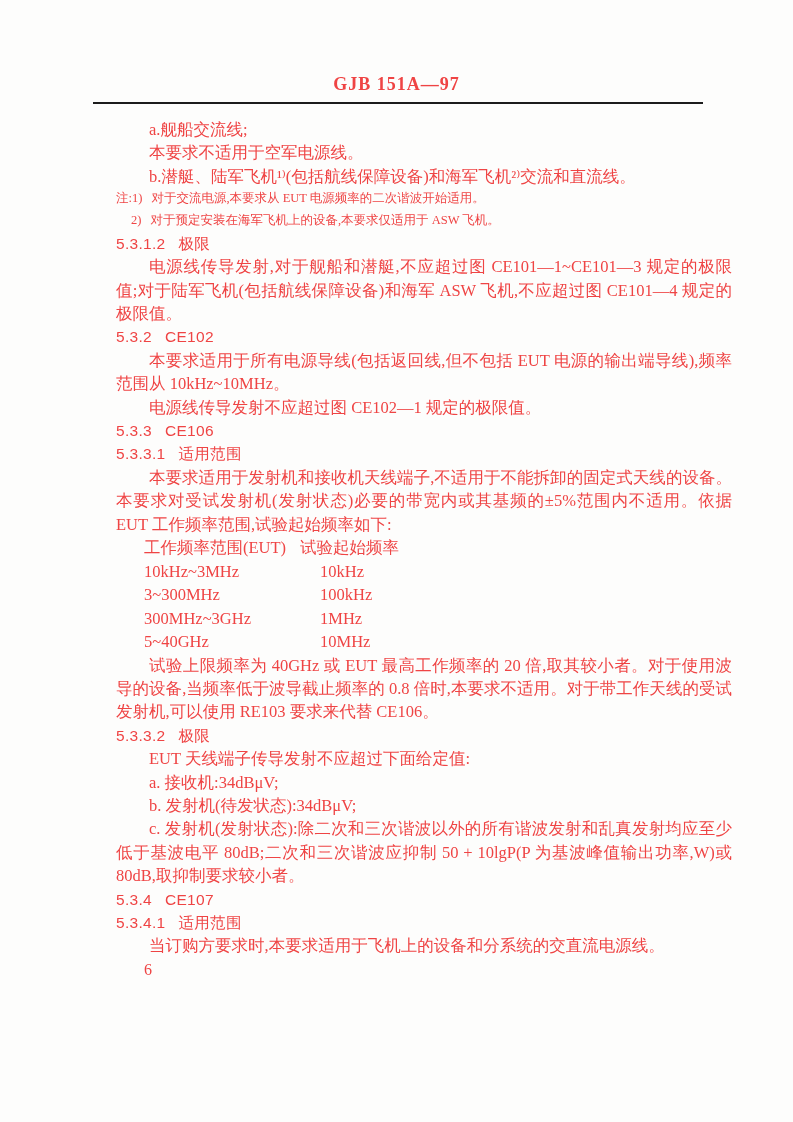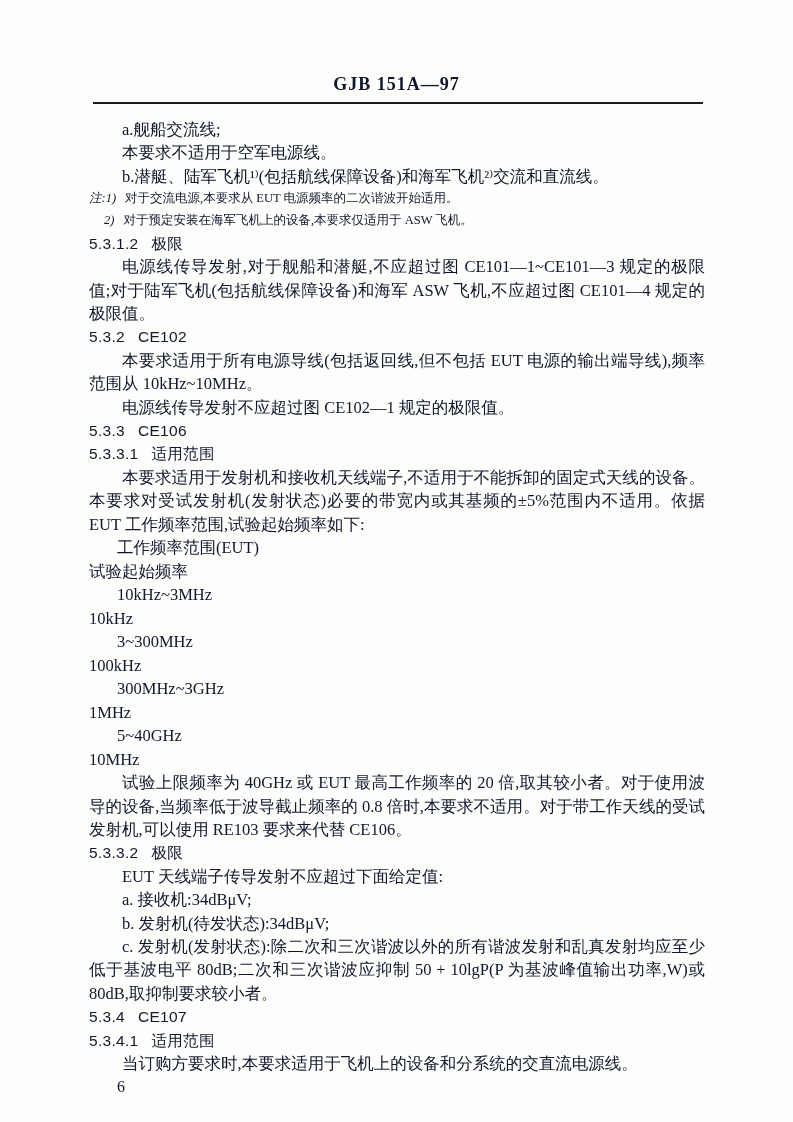--- a/index.html
+++ b/index.html
@@ -2,66 +2,66 @@
 <html><head>
 <meta charset="utf-8">
 <style>
   html, body { margin: 0; padding: 0; background: #ffffff; }
   .page {
     position: relative;
     width: 793px;
     height: 1122px;
     background: #fdfdfc;
     font-family: "Liberation Serif", "DejaVu Serif", serif;
-    color: #0f172a;
+    color: #ef4444;
     overflow: hidden;
     box-sizing: border-box;
   }
   .doc-header {
     padding-top: 74px;
     text-align: center;
     font-weight: bold;
     font-size: 18px;
     letter-spacing: 1px;
     line-height: 20px;
   }
   .rule {
     margin: 8px 0 0 93px;
     width: 610px;
     height: 0;
     border-top: 2.3px solid #1c1c1c;
   }
   .content {
-    margin: 14px 88px 0 89px;
+    margin: 14px 88px 0 116px;
     width: 616px;
     font-size: 16.5px;
     line-height: 23.4px;
     text-align: justify;
   }
   .content p { margin: 0; }
   .indent { text-indent: 2em; }
   .notes {
     font-size: 12.5px;
     line-height: 21.8px;
     text-align: left;
   }
   .note-row { display: flex; }
-  .note-row .n-label { flex: none; margin-right: 9px; white-space: nowrap; font-style: italic; }
+  .note-row .n-label { flex: none; margin-right: 9px; white-space: nowrap; }
   .note-row.second { margin-left: 15px; }
   .clause {
     font-family: "Liberation Sans", "DejaVu Sans", sans-serif;
     font-weight: normal;
     font-size: 15.5px;
     line-height: 23.4px;
     text-align: left;
     letter-spacing: 0.3px;
   }
   .clause .title { margin-left: 13px; }
   .freq-table { text-align: left; }
-  .t-row { display: flex; line-height: 23.5px; flex-direction: column; }
+  .t-row { display: flex; line-height: 23.5px; }
   .t-row .c1 { margin-left: 28px; width: 176px; flex: none; }
   .t-row.t-head .c1 { width: auto; margin-right: 14px; }
   .page-num {
     margin: 0 0 0 28px;
     font-size: 16px;
     line-height: 23.4px;
     text-align: left;
   }
 </style>
 </head>

